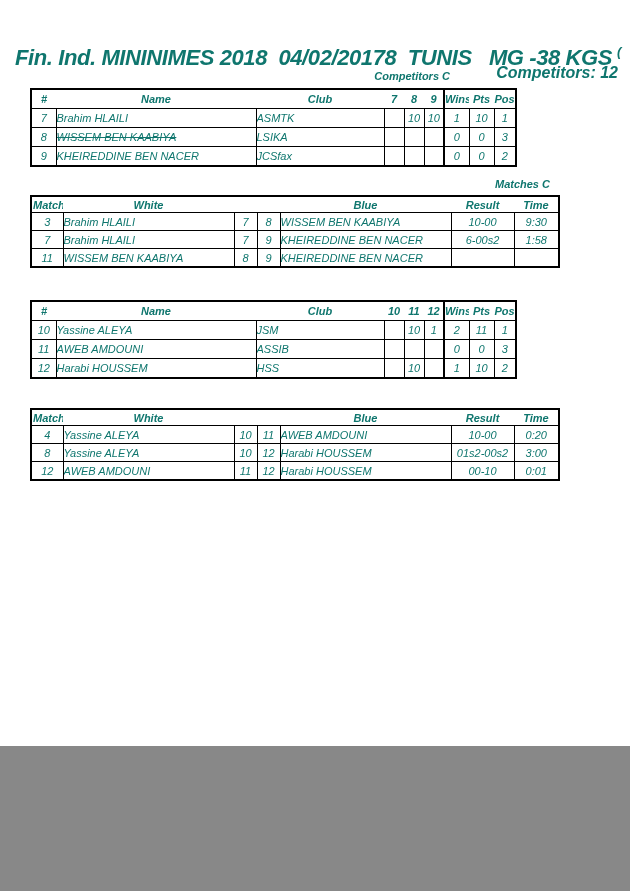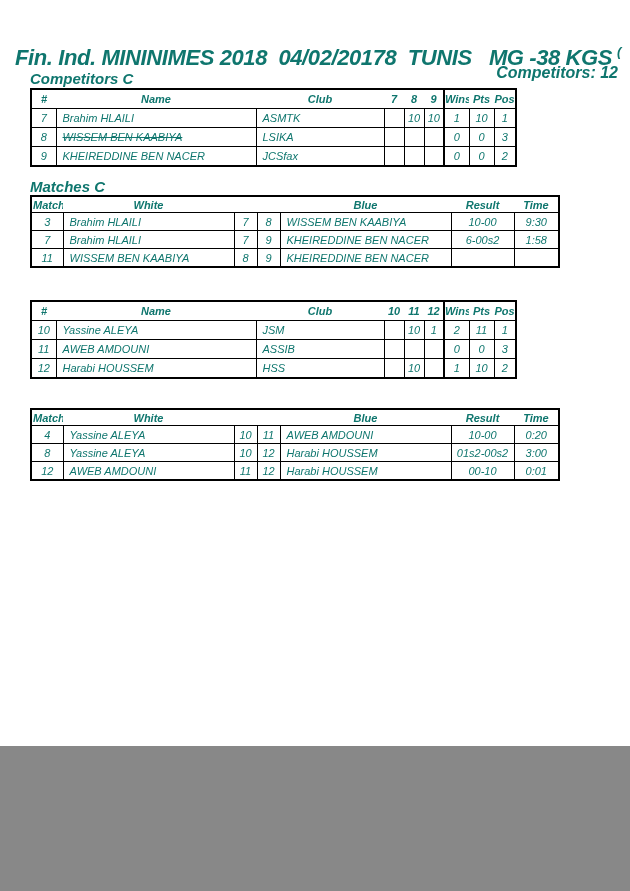--- a/index.html
+++ b/index.html
@@ -9,21 +9,21 @@
   }
   .title{
     position:absolute;left:15px;top:45px;font-size:22px;font-weight:bold;font-style:italic;
     white-space:pre;letter-spacing:-0.4px;line-height:1;
   }
   .title .paren{font-size:13px;letter-spacing:0;vertical-align:9px;margin-left:5px}
   .count{
     position:absolute;top:64px;left:400px;width:218px;text-align:right;
     font-size:16px;font-weight:bold;font-style:italic;
   }
-  .seclabel{position:absolute;font-size:15px;font-weight:bold;font-style:italic;text-align:left}
+  .seclabel{position:absolute;font-size:11px;font-weight:bold;font-style:italic;text-align:right}
   #lbl-comp-c{top:70px;left:30px;width:420px}
   #lbl-match-c{top:178px;left:30px;width:520px}
   #lbl-comp-d{top:284px;left:30px;width:420px}
   #lbl-match-d{top:391px;left:30px;width:520px}
 
   table{position:absolute;border-collapse:collapse;table-layout:fixed;background:#fff;border:2px solid #000}
   #t-comp-c{left:30px;top:88px;width:485px}
   #t-match-c{left:30px;top:195px;width:528px}
   #t-comp-d{left:30px;top:300px;width:485px}
   #t-match-d{left:30px;top:408px;width:528px}
@@ -32,21 +32,21 @@
     border:0 solid #000;border-bottom:1px solid #000;
     font-size:11px;font-weight:bold;font-style:italic;
     padding:0;text-align:center;height:18px;overflow:hidden;white-space:nowrap;
   }
   td{
     border:1px solid #000;font-size:11px;font-style:italic;
     padding:0;text-align:center;height:18px;overflow:hidden;white-space:nowrap;
   }
   .t-match th{height:15px}
   .t-match td{height:17px}
-  td.left{text-align:left;padding-left:6px}
+  td.left{text-align:left;}
   th.matchh{text-align:left;padding-left:1px}
   .grp{border-left:2px solid #000 !important}
   .strike{text-decoration:line-through}
 </style>
 </head>
 <body>
 
 <div class="sheet">
 
   <div class="title"><span>Fin. Ind. MININIMES 2018  04/02/20178  TUNIS   MG -38 KGS</span><span class="paren">(</span></div>

